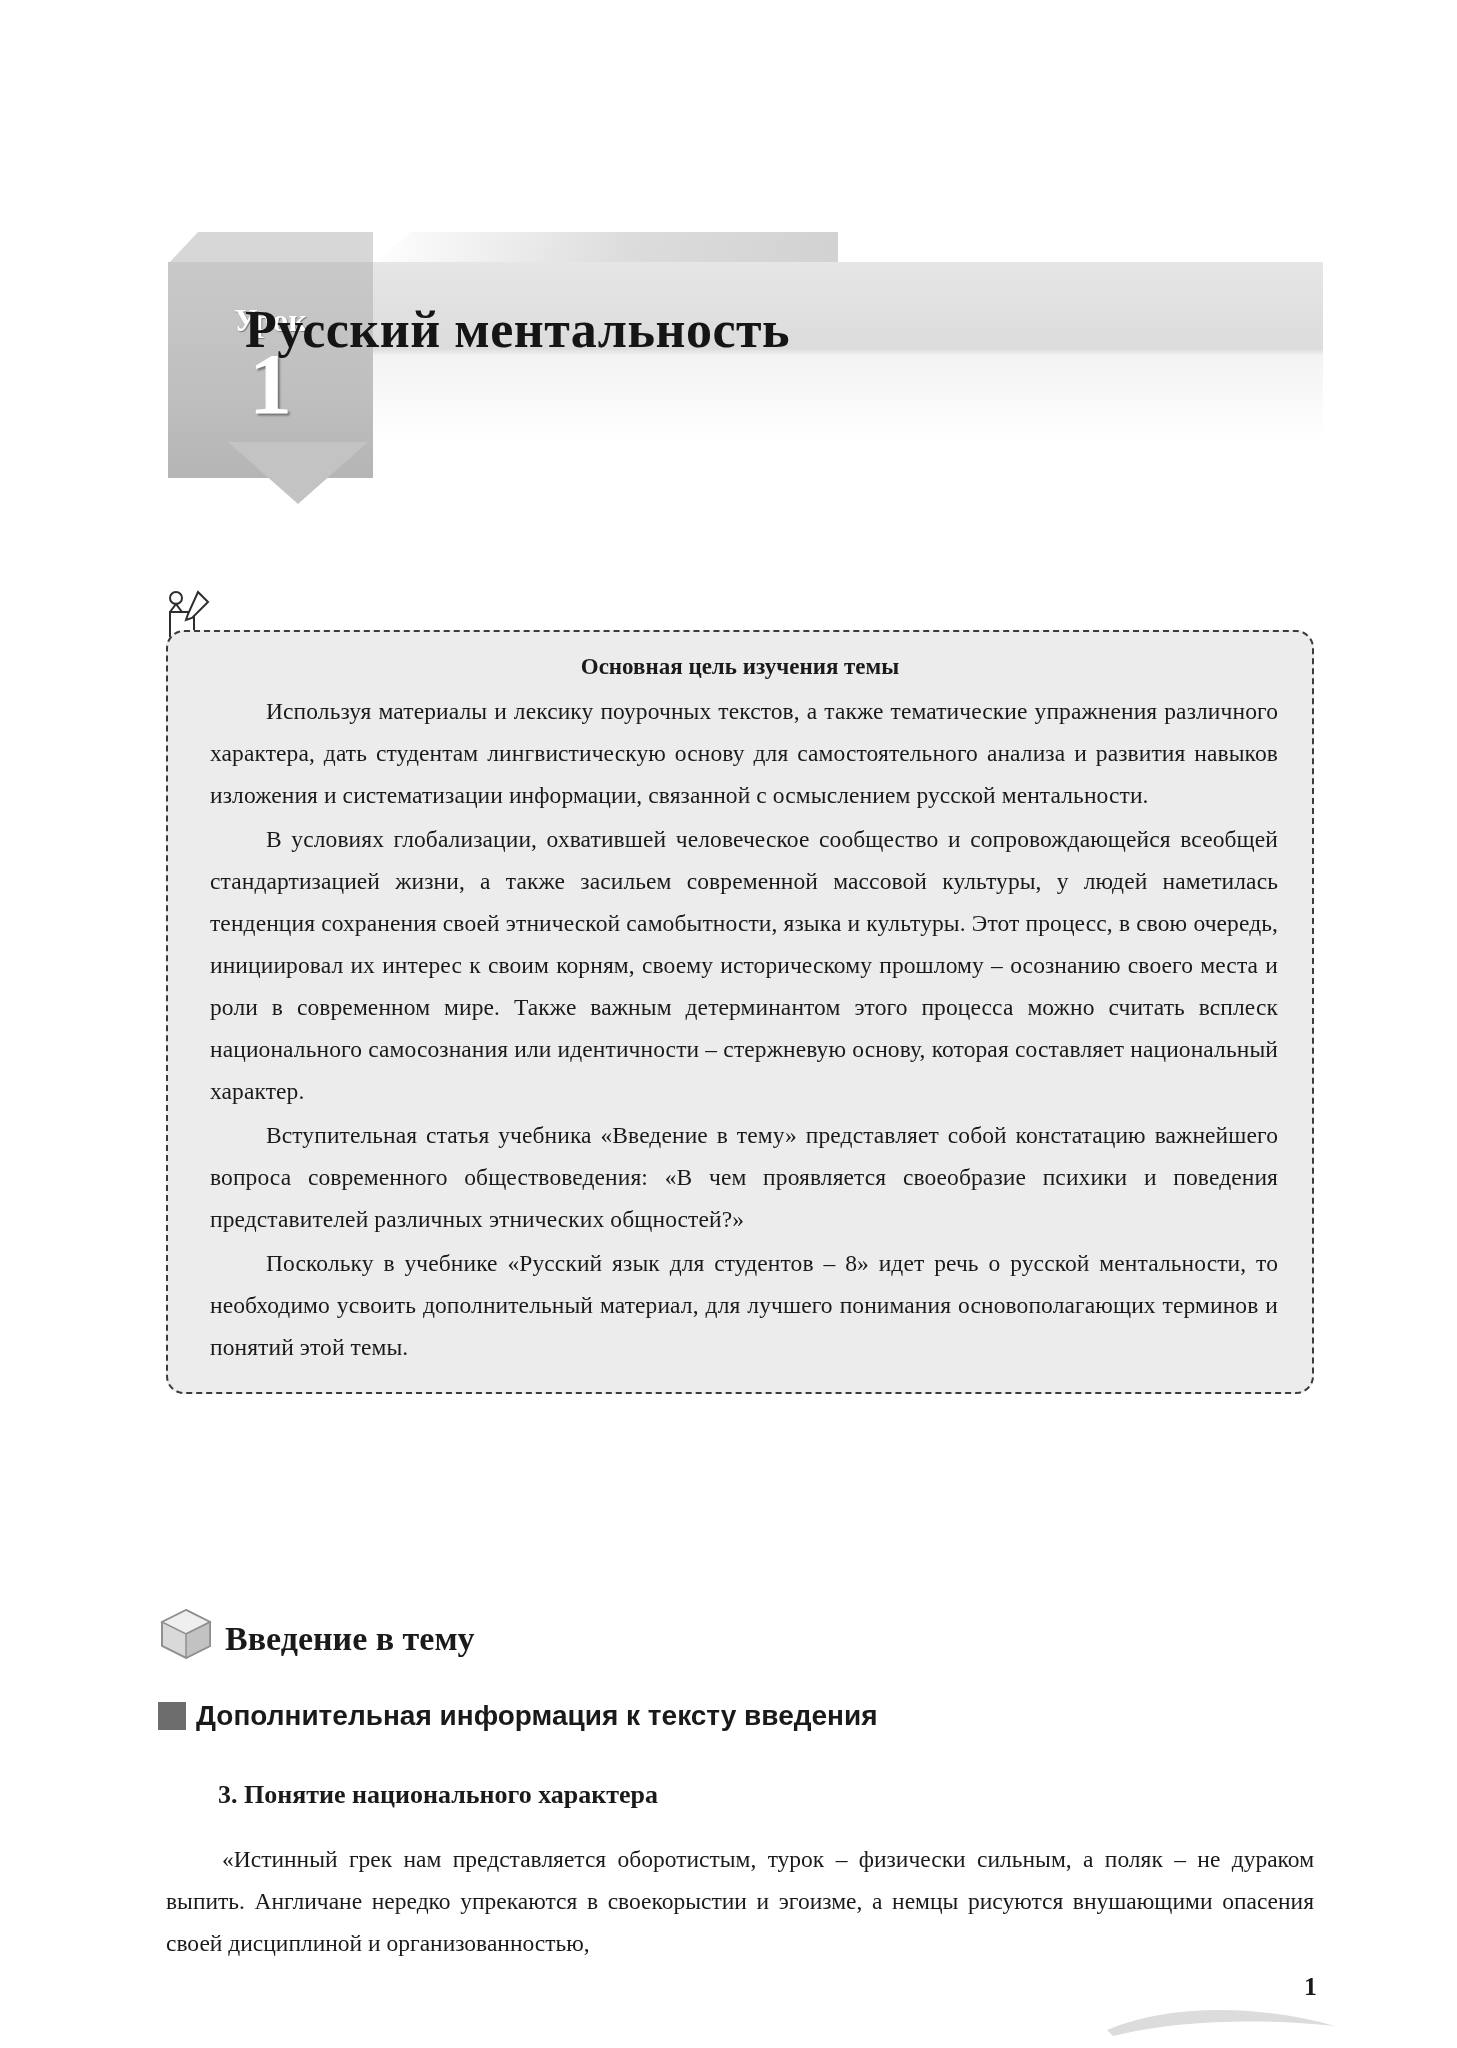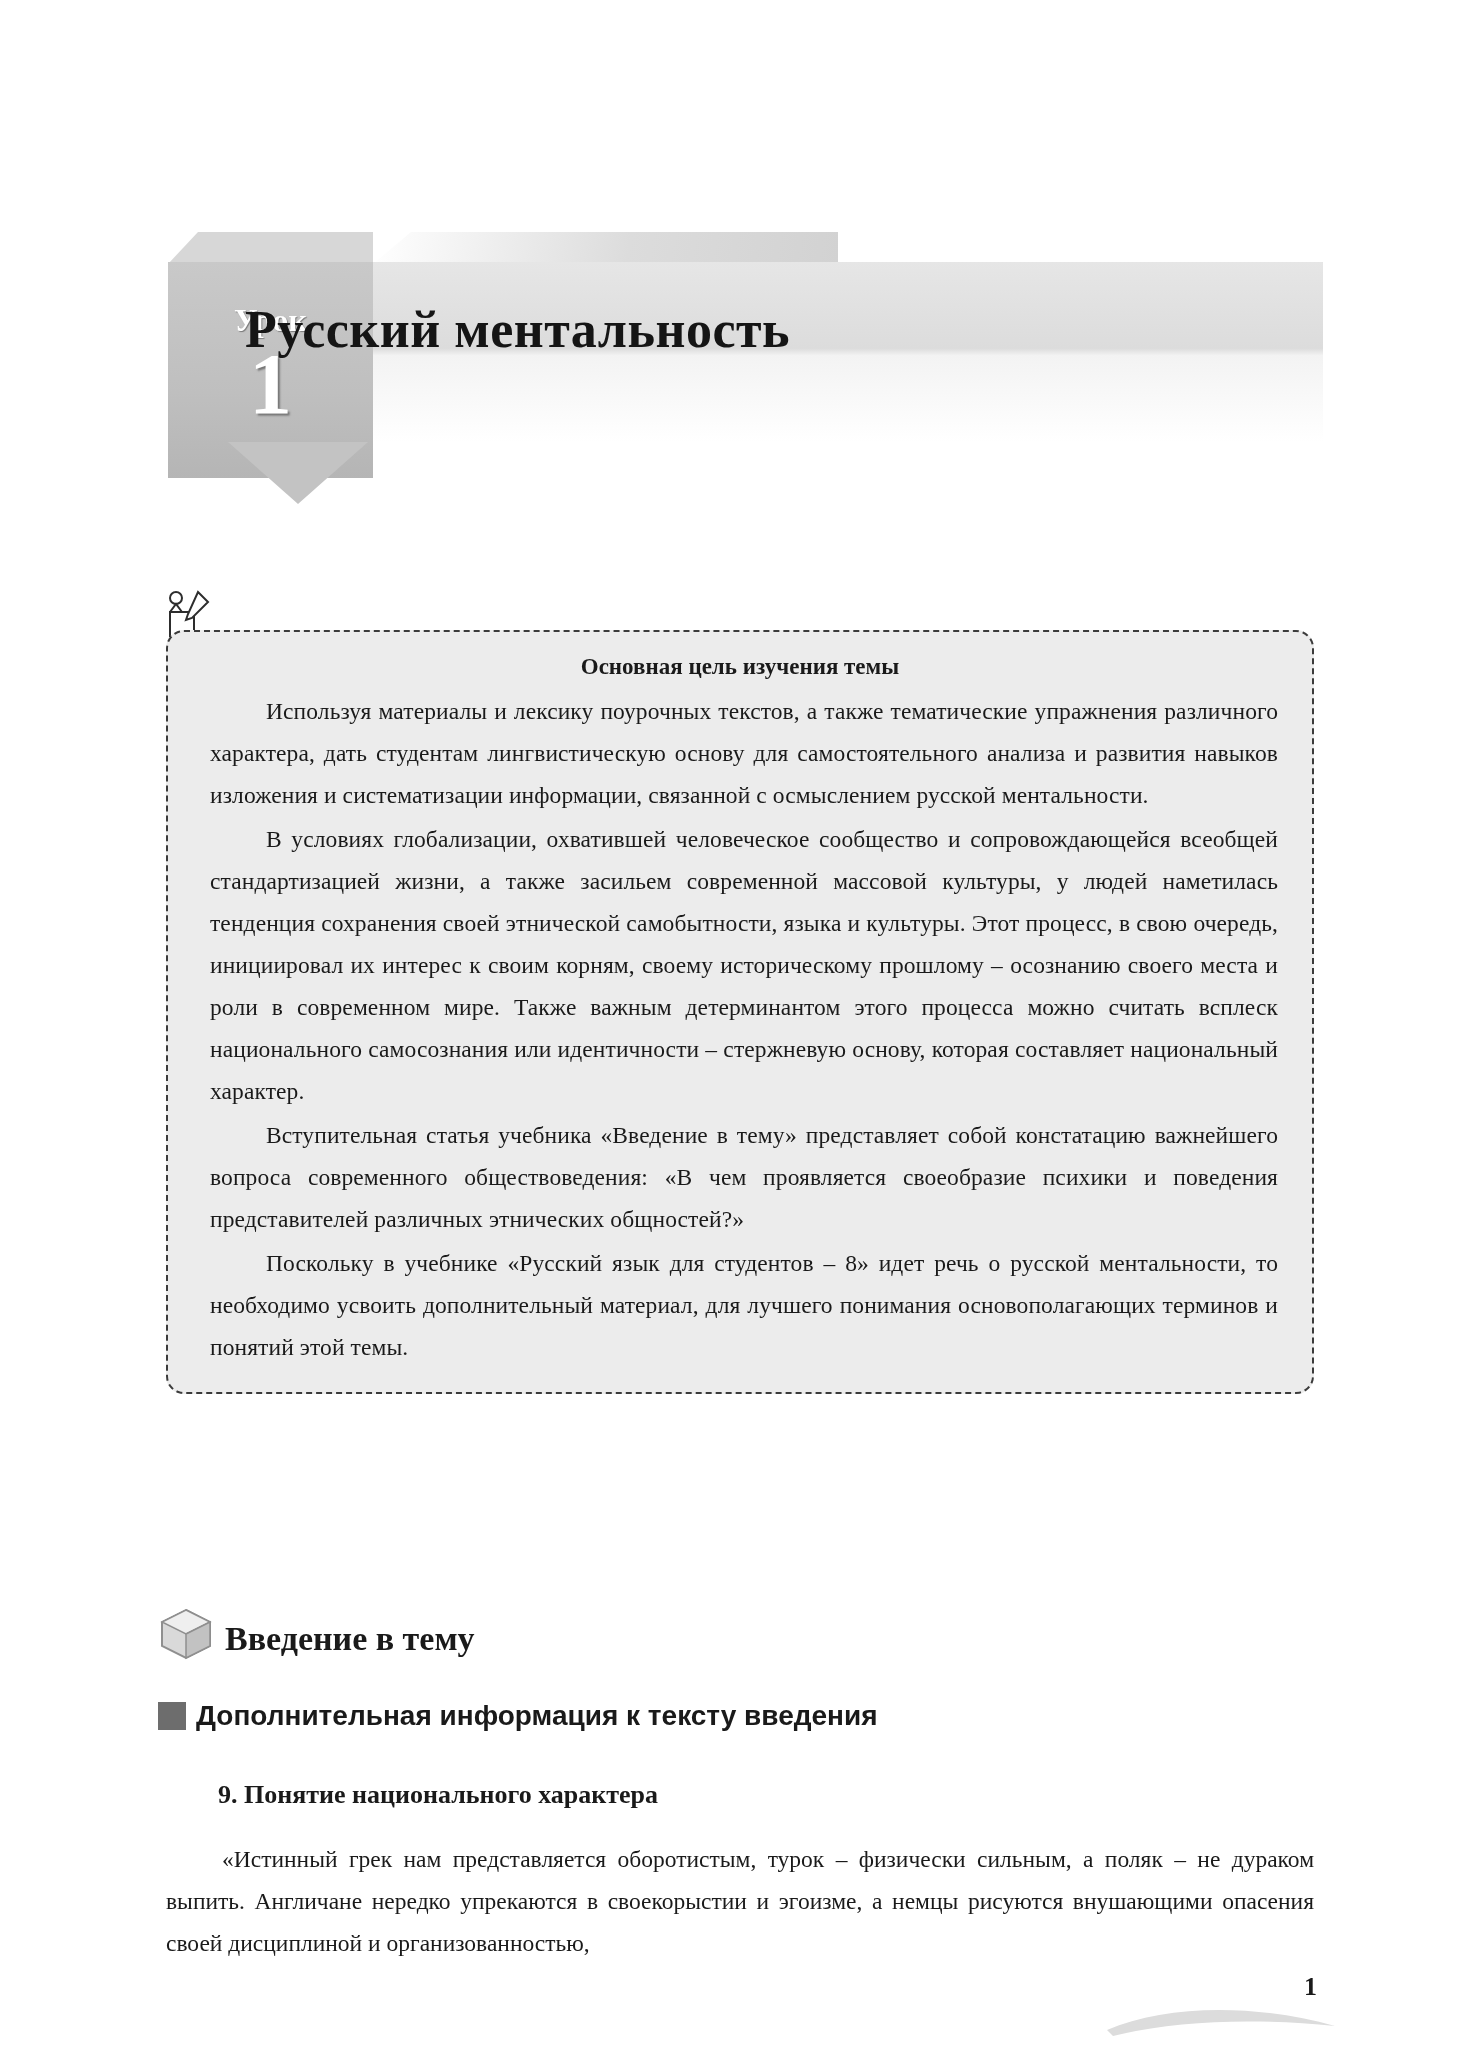--- a/index.html
+++ b/index.html
@@ -243,21 +243,21 @@
   <svg class="sec-intro-icon" viewBox="0 0 56 56">
     <polygon points="28,4 52,16 52,40 28,52 4,40 4,16" fill="#d9d9d9" stroke="#8f8f8f" stroke-width="2"></polygon>
     <polygon points="28,4 52,16 28,28 4,16" fill="#efefef" stroke="#8f8f8f" stroke-width="1.5"></polygon>
     <polygon points="28,28 52,16 52,40 28,52" fill="#c2c2c2" stroke="#8f8f8f" stroke-width="1.5"></polygon>
   </svg>
   <div class="sec-intro">Введение в тему</div>
 
   <div class="sub-head-square"></div>
   <div class="sub-head">Дополнительная информация к тексту введения</div>
 
-  <div class="item-head">9. Понятие национального характера</div>
+  <div class="item-head">3. Понятие национального характера</div>
 
   <div class="body-par">«Истинный грек нам представляется оборотистым, турок – физически сильным, а поляк – не дураком выпить. Англичане нередко упрекаются в своекорыстии и эгоизме, а немцы рисуются внушающими опасения своей дисциплиной и организованностью,</div>
 
   <div class="page-num">1</div>
   <svg class="footer-swoosh" viewBox="0 0 230 40">
     <path d="M0 30 C60 4, 150 4, 228 26 C150 18, 70 20, 6 36 Z" fill="#dcdcdc"></path>
   </svg>
 
 </div>
 

